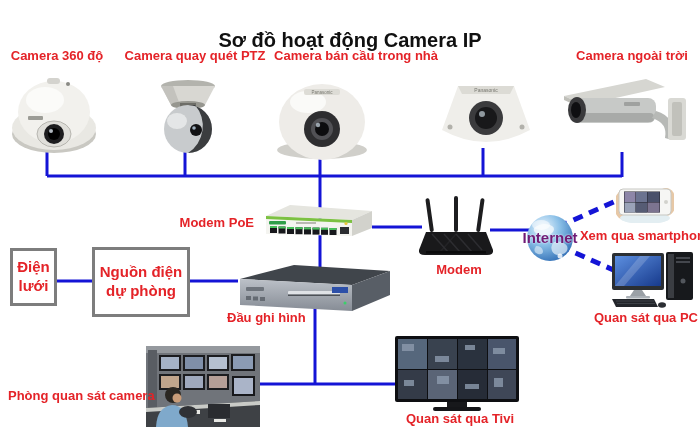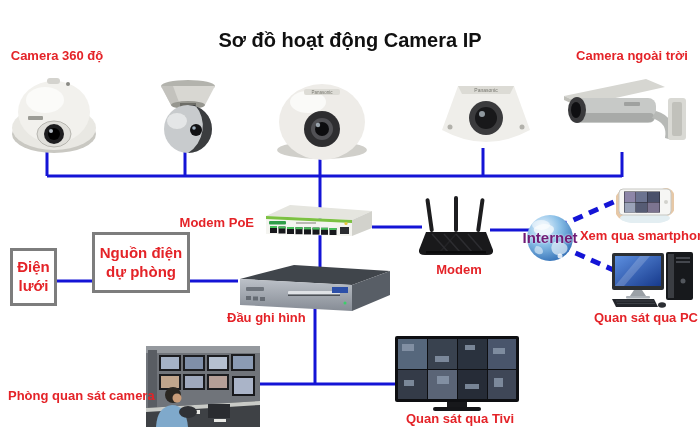--- a/index.html
+++ b/index.html
@@ -42,20 +42,22 @@
     </g>
     <g stroke="#1414d6" stroke-width="5" fill="none" stroke-dasharray="10 7">
       <path d="M558,227 L618,200"></path>
       <path d="M560,246 L618,272"></path>
     </g>
   </svg>
 
   <div class="title">Sơ đồ hoạt động Camera IP</div>
 
   <div class="rlbl ctr" style="left:57px;top:48px">Camera 360 độ</div>
+  <div class="rlbl ctr" style="left:195px;top:48px">Camera quay quét PTZ</div>
+  <div class="rlbl ctr" style="left:356px;top:48px">Camera bán cầu trong nhà</div>
   <div class="rlbl ctr" style="left:632px;top:48px">Camera ngoài trời</div>
 
   <div class="icon" style="left:10px;top:72px;width:88px;height:84px">
     <svg viewBox="0 0 88 84">
       <ellipse cx="44" cy="62" rx="42" ry="19" fill="#c9c8c2"></ellipse>
       <ellipse cx="44" cy="56" rx="42" ry="22" fill="#e9e8e3"></ellipse>
       <ellipse cx="44" cy="40" rx="36" ry="31" fill="#f2f1ed"></ellipse>
       <ellipse cx="35" cy="28" rx="19" ry="13" fill="#fbfbf9"></ellipse>
       <rect x="37" y="6" width="13" height="6" rx="3" fill="#d4d3ce"></rect>
       <circle cx="58" cy="12" r="2" fill="#8a8a84"></circle>
@@ -324,21 +326,21 @@
           <rect x="99" y="42" width="9" height="9"></rect>
       </g>
       <rect x="52" y="66" width="20" height="5" fill="#17181b"></rect>
       <rect x="38" y="71" width="48" height="4" rx="2" fill="#141518"></rect>
     </svg>
   </div>
 
   <div class="pbox" style="left:10px;top:248px;width:47px;height:58px">
     <span>Điện lưới</span>
   </div>
-  <div class="pbox" style="left:92px;top:232px;width:98px;height:61px">
+  <div class="pbox" style="left:92px;top:247px;width:98px;height:70px">
     <span>Nguồn điện dự phòng</span>
   </div>
 
   <div class="rlbl rgt" style="left:254px;top:215px">Modem PoE</div>
   <div class="rlbl ctr" style="left:459px;top:262px">Modem</div>
   <div class="rlbl" style="left:227px;top:310px">Đầu ghi hình</div>
   <div class="rlbl ctr" style="left:646px;top:228px">Xem qua smartphone</div>
   <div class="rlbl ctr" style="left:646px;top:310px">Quan sát qua PC</div>
   <div class="rlbl" style="left:8px;top:388px">Phòng quan sát camera</div>
   <div class="rlbl ctr" style="left:460px;top:411px">Quan sát qua Tivi</div>

